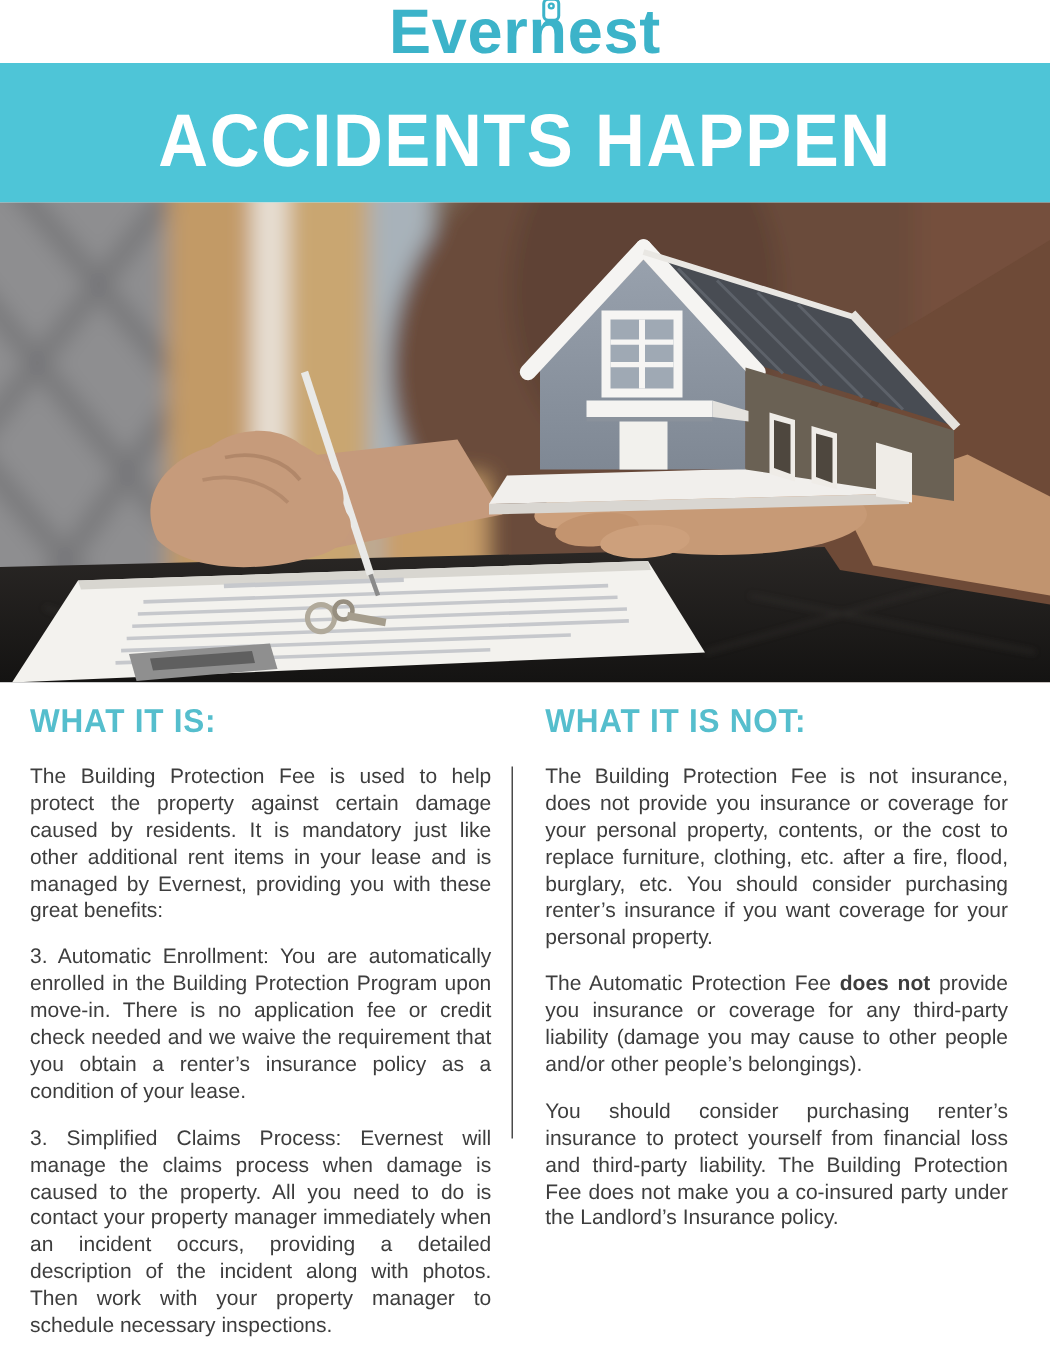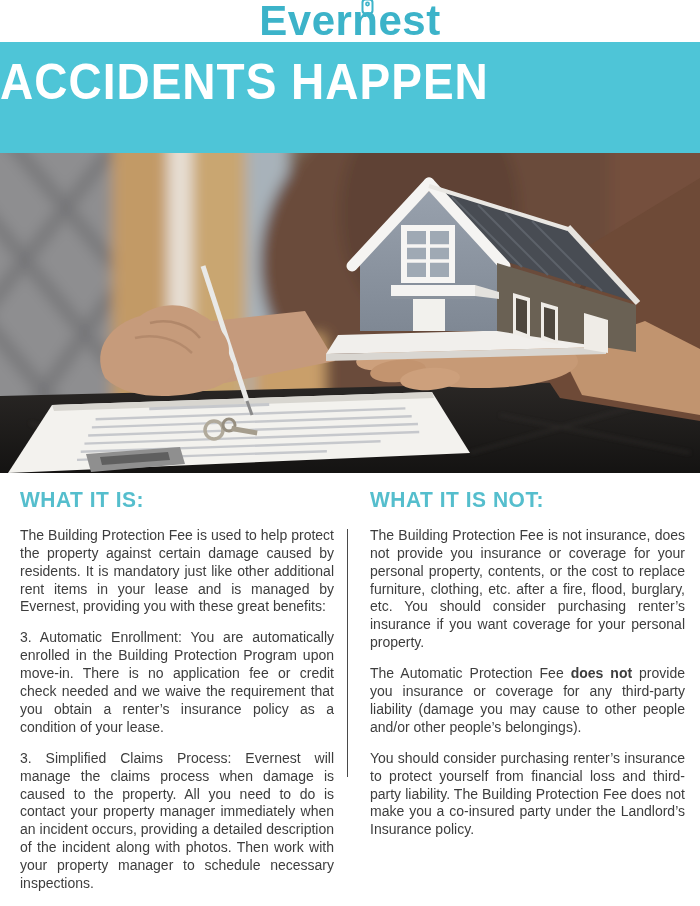--- a/index.html
+++ b/index.html
@@ -5,30 +5,30 @@
   html,body{margin:0;padding:0;}
   body{width:700px;height:906px;background:#ffffff;font-family:"Liberation Sans",sans-serif;overflow:hidden;}
   .page{width:700px;height:906px;display:flex;flex-direction:column;background:#fff;}
 
   
   .header{height:68px;background:#ffffff;display:flex;align-items:center;justify-content:center;position:relative;}
   .logo{position:relative;color:#3cb3c9;font-weight:700;font-size:42px;letter-spacing:.5px;line-height:1;}
   .logo .key{position:absolute;top:-17px;left:56%;width:13px;height:20px;}
 
   
-  .banner{height:177px;background:#4ec5d7;color:#ffffff;text-align:left;box-sizing:border-box;padding-top:8px;}
+  .banner{height:177px;background:#4ec5d7;color:#ffffff;text-align:center;box-sizing:border-box;padding-top:20px;}
   .banner-title{font-size:46px;font-weight:800;letter-spacing:1px;margin:0;transform:scaleY(1.08);transform-origin:top center;line-height:1.3;}
   .banner-sub{width:560px;margin:14px auto 0;font-size:10px;letter-spacing:2.6px;line-height:25px;text-transform:uppercase;color:#f2fbfd;font-weight:400;}
 
   
   .hero{height:320px;line-height:0;}
   .hero svg{display:block;}
 
   
-  .cols{flex:1;display:flex;box-sizing:border-box;padding:14px 15px 0 20px;background:#fff;}
+  .cols{flex:1;display:flex;box-sizing:border-box;padding:14px 28px 0 20px;background:#fff;}
   .col-left{width:315px;}
   .col-right{width:316px;}
   .divider{width:1px;background:#4a4a4a;height:248px;margin:42px 22px 0 13px;}
   h2.sec{color:#55becd;font-size:21px;font-weight:800;letter-spacing:.5px;margin:0 0 16px 0;transform:scaleY(1.05);transform-origin:left top;}
   .cols p{font-size:14px;line-height:1.28;color:#3d3d3d;text-align:justify;margin:0 0 13px 0;}
   .cols p b{font-weight:700;}
 </style>
 </head>
 <body>
 

